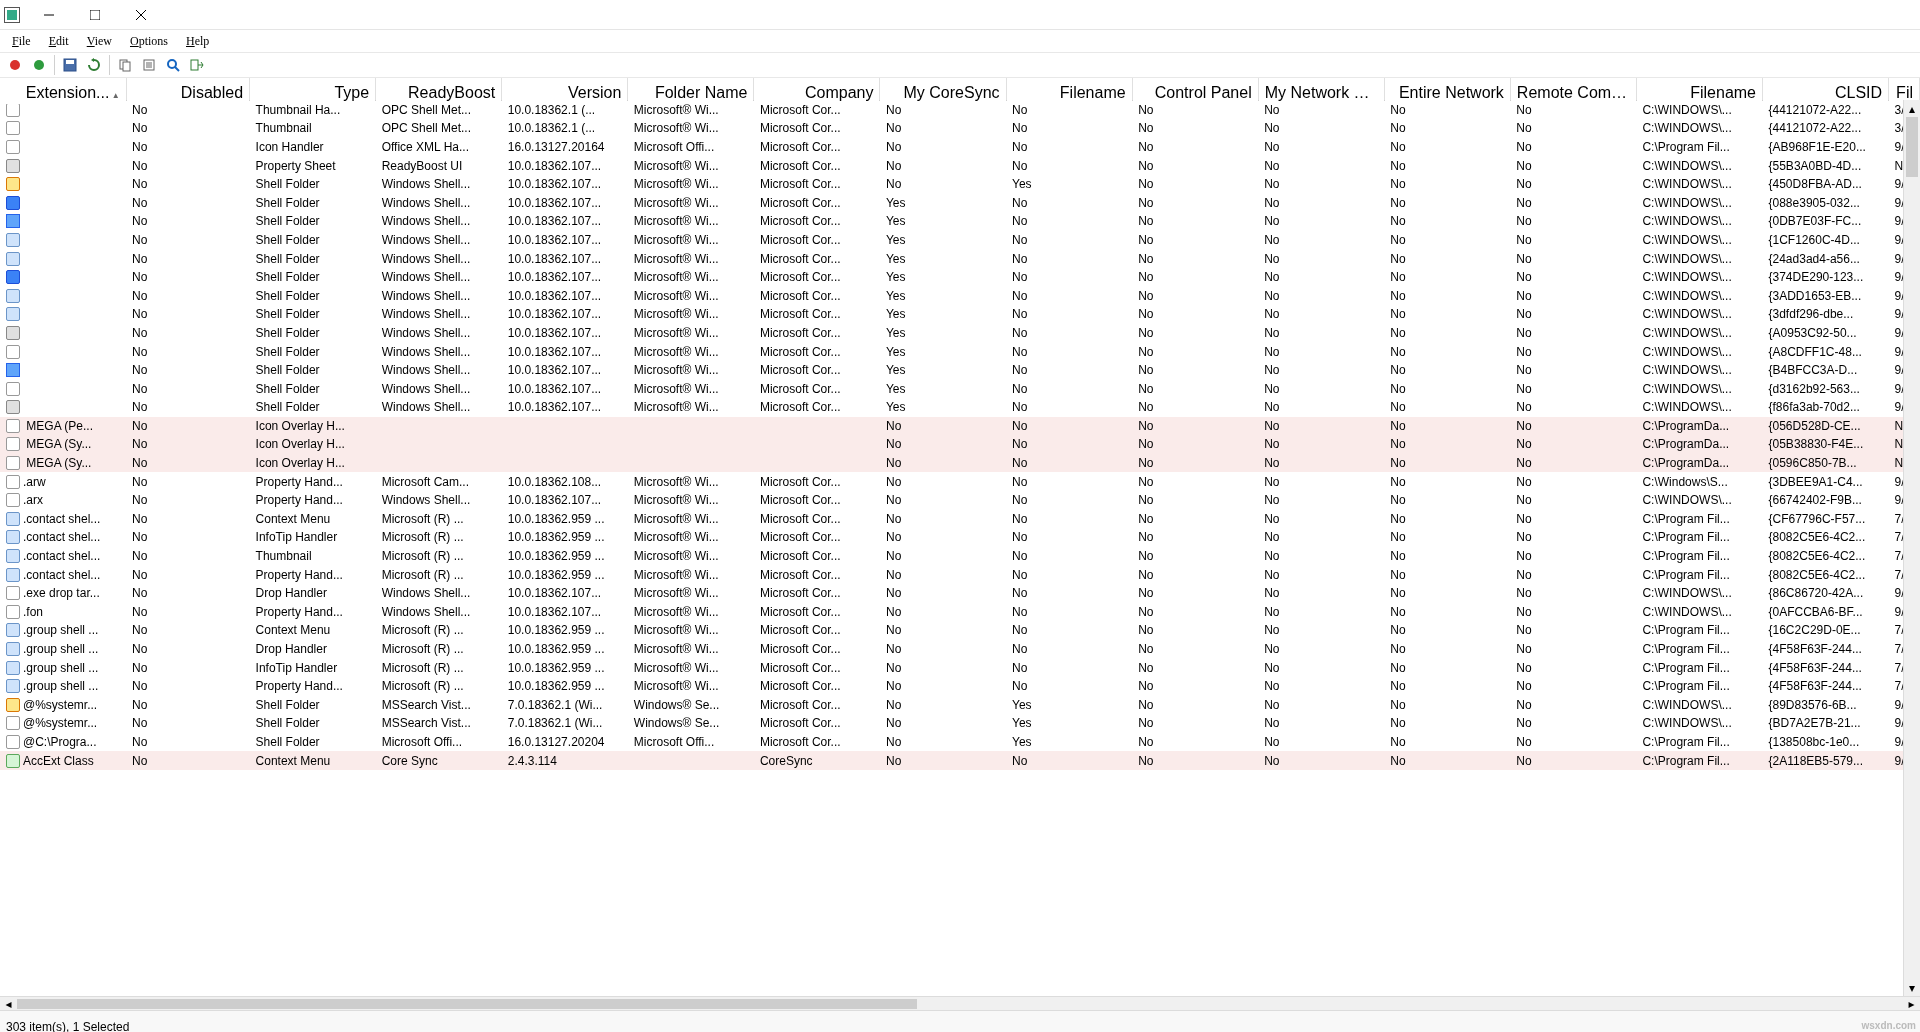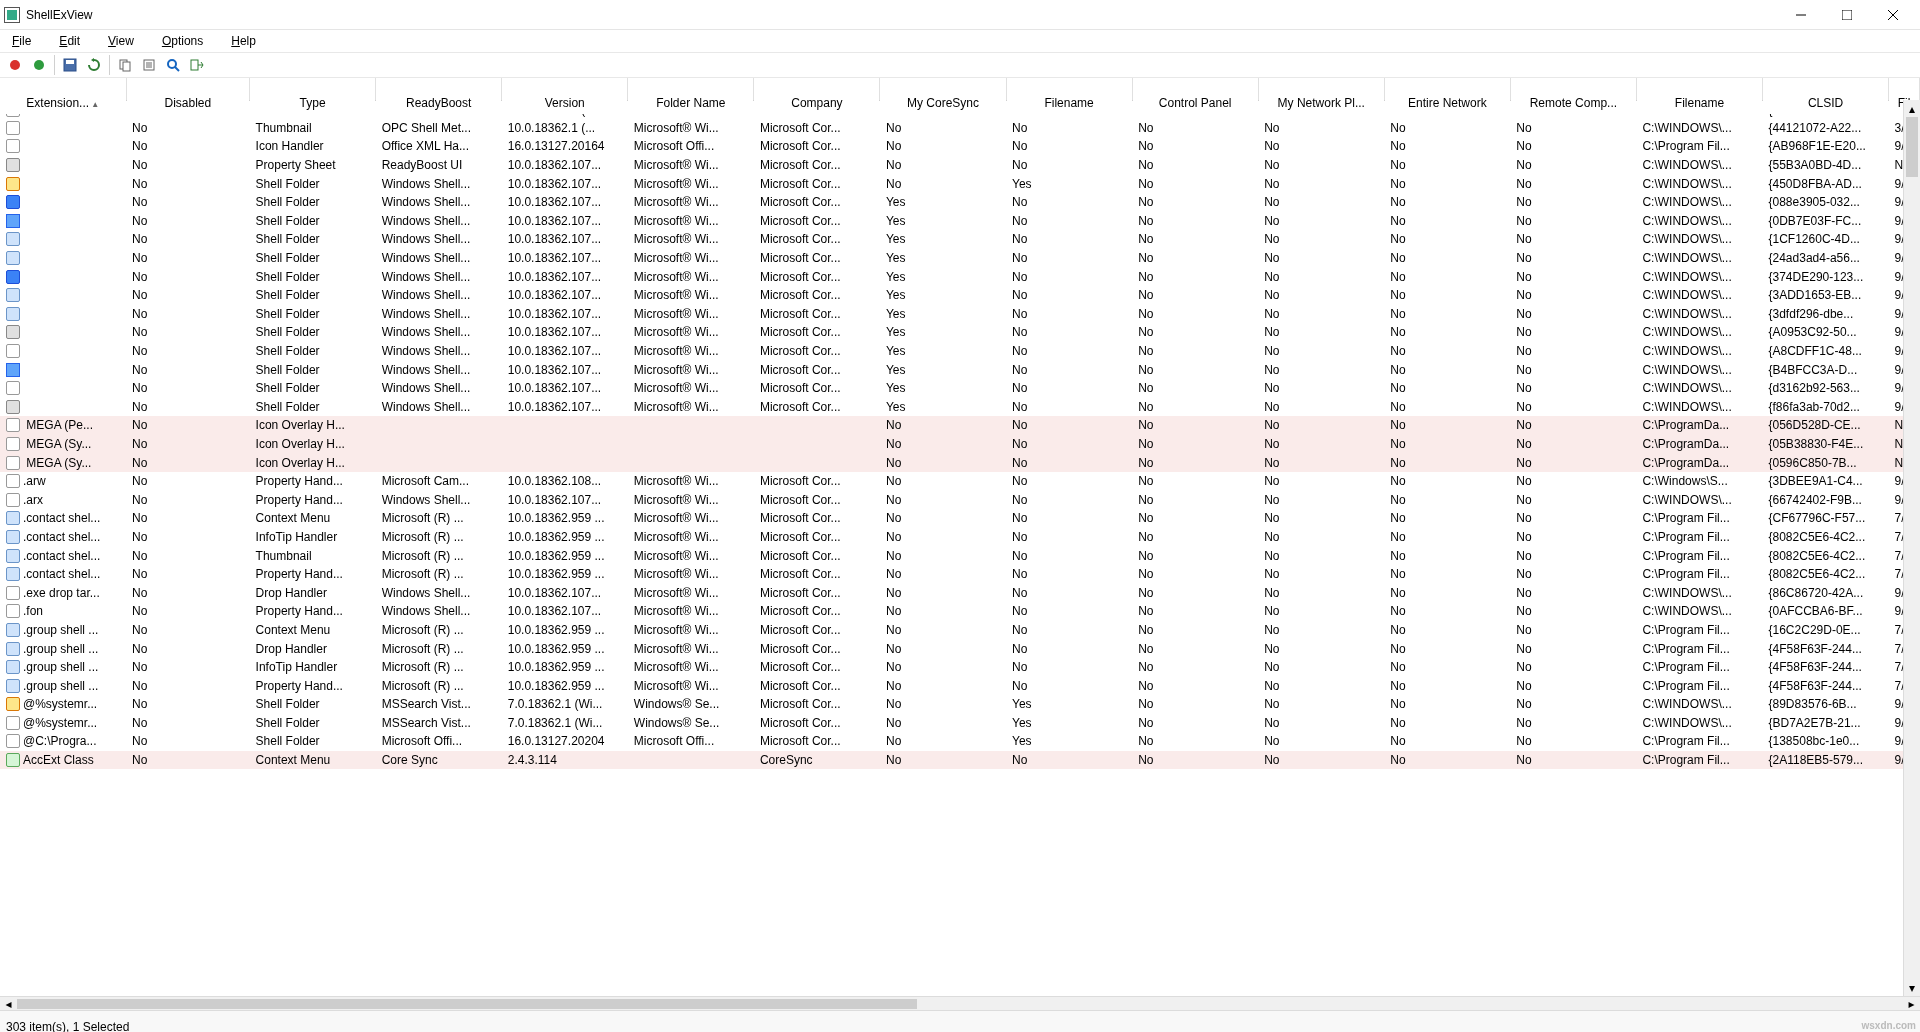--- a/index.html
+++ b/index.html
@@ -3,33 +3,33 @@
 <meta charset="utf-8">
 <style>
 * { box-sizing: border-box; margin: 0; padding: 0; }
 html, body { width: 1920px; height: 1032px; font-family: "Segoe UI", Tahoma, sans-serif; font-size: 12px; background: #fff; overflow: hidden; }
 .titlebar { height: 30px; display: flex; align-items: center; padding: 0 4px; border-bottom: 1px solid #e5e5e5; }
 .titlebar .app-icon { width: 16px; height: 16px; margin-right: 6px; display: inline-block; border: 1px solid #555; background: #fff; position: relative; }
 .titlebar .app-icon::after{content:""; position:absolute; left:2px; top:2px; right:2px; bottom:2px; background:#3a8; }
 .titlebar .title { flex: 1; font-size: 12px; }
 .titlebar .win-btn { width: 46px; height: 30px; display: flex; align-items: center; justify-content: center; }
 .titlebar .win-btn svg { stroke: #000; stroke-width: 1; fill: none; }
-.menubar { height: 22px; display: flex; align-items: center; padding: 0 4px; gap: 12px; font-size: 12px; }
+.menubar { height: 22px; display: flex; align-items: center; padding: 0 4px; gap: 2px; font-size: 12px; font-family: Liberation Serif, serif; }
 .menubar .menu-item { padding: 2px 8px; cursor: default; }
 .menubar .menu-item .ul { text-decoration: underline; }
 .toolbar { height: 26px; display: flex; align-items: center; padding: 0 4px; gap: 2px; border-top: 1px solid #e8e8e8; border-bottom: 1px solid #e8e8e8; background: #fff; }
 .toolbar .tb-btn { width: 22px; height: 22px; display: flex; align-items: center; justify-content: center; border: 1px solid transparent; }
 .toolbar .sep { width: 1px; height: 20px; background: #d0d0d0; margin: 0 2px; }
 .dot { width: 10px; height: 10px; border-radius: 50%; }
 .dot.red { background: #d9302c; } .dot.green { background: #2e9b3e; }
 .grid-wrap { position: relative; height: calc(1032px - 30px - 22px - 26px - 14px - 22px); }
 .grid { width: 100%; height: 100%; overflow: hidden; }
 .grid table { width: 100%; border-collapse: collapse; table-layout: fixed; }
-.grid th { text-align: center; font-weight: 400; font-size: 12px; padding: 2px 6px; height: 22px;
-  background: #fff; border-right: 1px solid #e0e0e0; border-bottom: 1px solid #d0d0d0; position: sticky; top: 14px;
+.grid th { text-align: right; font-weight: 400; font-size: 16px; padding: 2px 6px; height: 22px;
+  background: #fff; border-right: 1px solid #e0e0e0; border-bottom: 1px solid #d0d0d0; position: sticky; top: 4px;
   white-space: nowrap; overflow: hidden; text-overflow: ellipsis; user-select: none; }
 .grid td { font-size: 12px; padding: 1px 6px; height: 18.6px; white-space: nowrap; overflow: hidden;
   text-overflow: ellipsis; border: 0; }
 .grid tbody tr.highlight td { background: #faebea; }
 .ext-icon { width: 14px; height: 14px; display: inline-block; vertical-align: -3px; margin-right: 3px; border: 1px solid #888; background: #f0f0f0; border-radius: 2px; }
 .ext-icon.v1{ background:#cfe3fb; border-color:#6b95c8;} .ext-icon.v2{ background:#d6f5d6; border-color:#5ba85b;}
 .ext-icon.v3{ background:#3b82f6; border-color:#1d4ed8;} .ext-icon.v4{ background:#fde68a; border-color:#d97706;}
 .ext-icon.v5{ background:#fff; border-color:#999;} .ext-icon.v6{ background:#60a5fa; border-color:#2563eb; border-radius:0;}
 .ext-icon.v7{ background:#e0e0e0; border-color:#888;}
 .vscroll { position: absolute; right: 0; top: 22px; bottom: 0; width: 17px; background: #f0f0f0; border-left: 1px solid #dcdcdc; }
@@ -43,21 +43,20 @@
 .statusbar { height: 22px; display:flex; align-items:center; padding: 16px 6px; border-top: 1px solid #dcdcdc; font-size: 12px; background:#f8f8f8; }
 .statusbar .panel1 { width: 590px; }
 .watermark { position:absolute; right:4px; bottom:1px; font-size:10px; color:#bbb;font-weight:bold; }
 th.sorted::after { content: " ▲"; font-size: 8px; color:#666; }
 </style>
 </head>
 <body>
 
 <div class="titlebar">
   <span class="app-icon"></span>
-  <span class="title">ShellExView</span>
   <div class="win-btn">
       <svg width="10" height="10">
         <line x1="0" y1="5" x2="10" y2="5"></line>
       </svg>
     </div>
   <div class="win-btn">
       <svg width="10" height="10">
         <rect x="0" y="0" width="10" height="10"></rect>
       </svg>
     </div>

